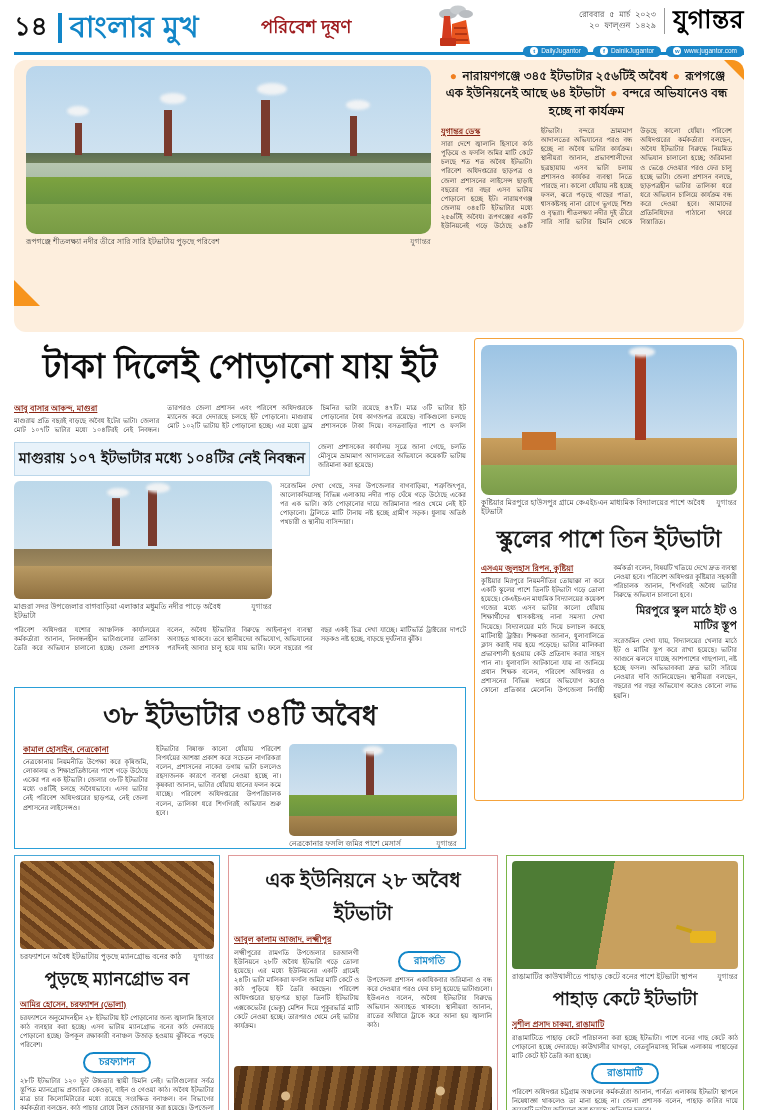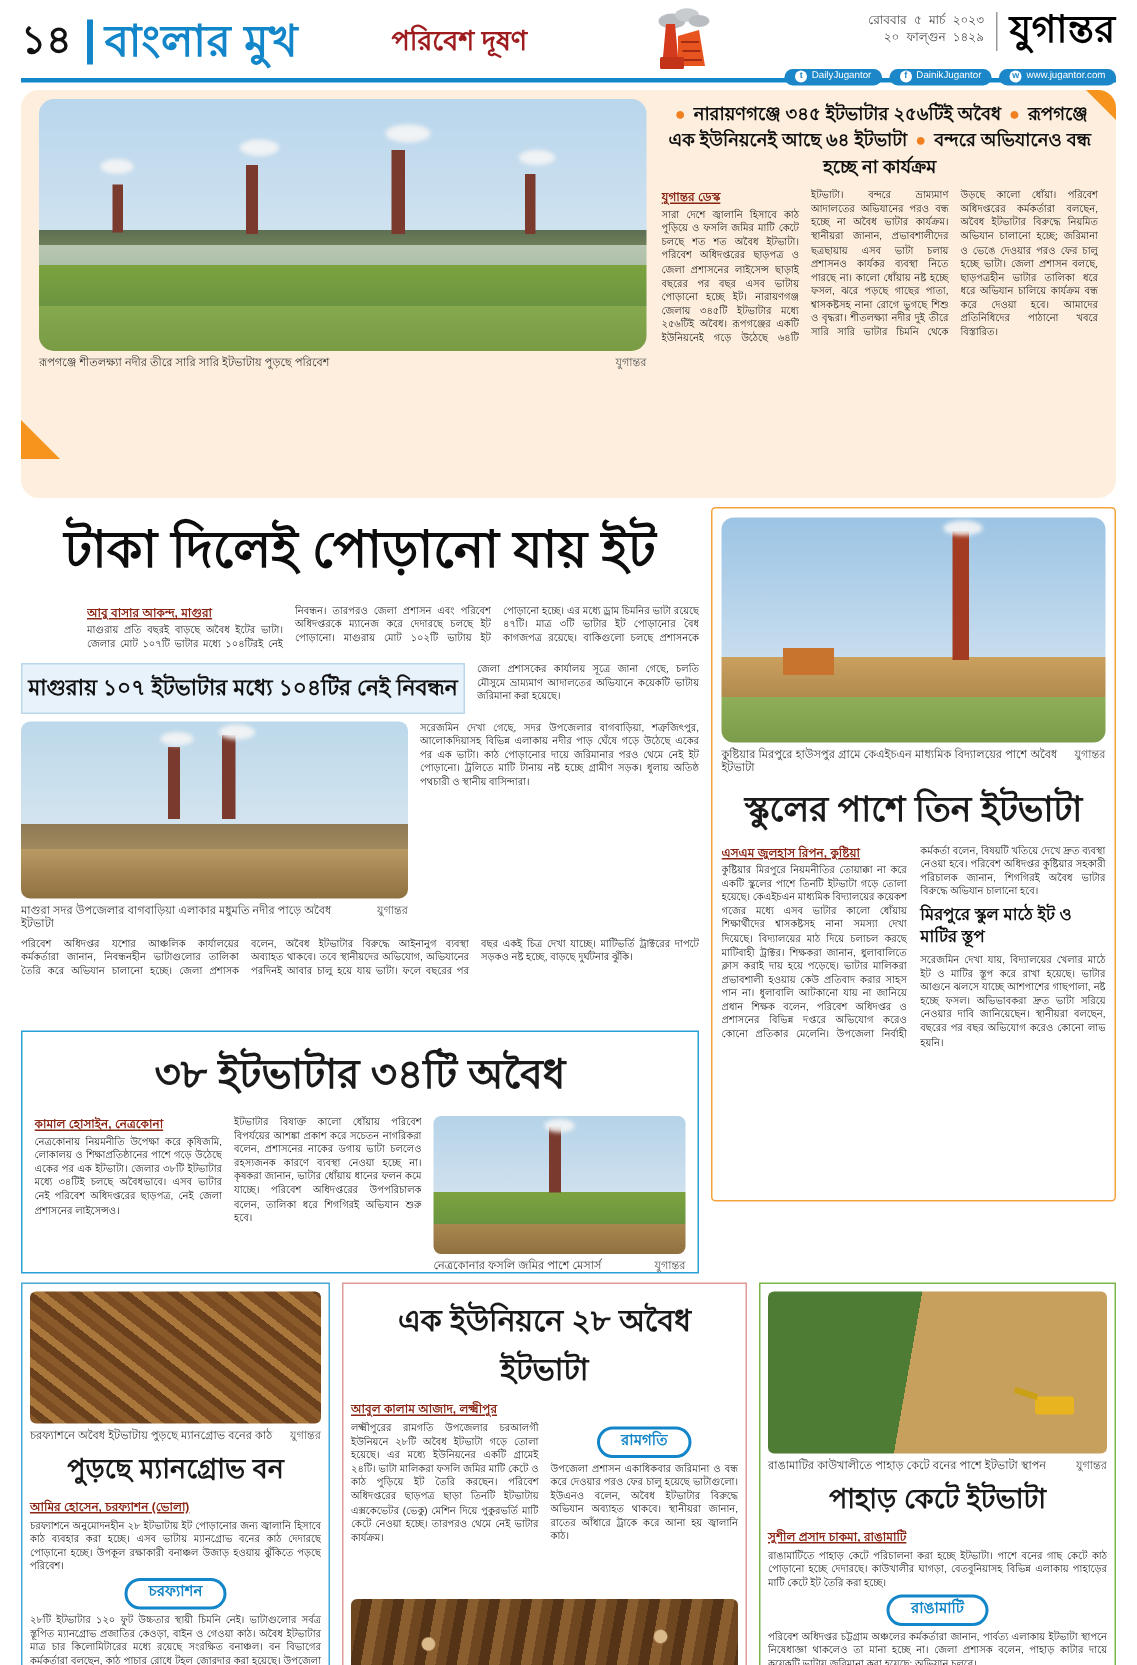--- a/index.html
+++ b/index.html
@@ -40,21 +40,21 @@
   .bullets { text-align:center; font-size:12px; font-weight:800; line-height:1.45; color:#101010; margin:2px 0 6px; }
   .bullets .b { color:#f07f20; margin:0 2px; }
   .byline { font-size:8px; font-weight:bold; color:#8a2413; text-decoration:underline; margin-bottom:2px; }
   .smalltext { font-size:6.6px; line-height:1.38; text-align:justify; color:#222; }
   .lead-body { column-count:3; column-gap:8px; height:152px; overflow:hidden; }
 
   
   .mid { display:flex; gap:8px; margin-top:6px; }
   .mid-left { width:452px; flex:none; }
   .h2 { text-align:center; font-size:34px; font-weight:800; color:#0d0d0d; margin:2px 0 6px; }
-  .cols3 { column-count:3; column-gap:8px; overflow:hidden;margin-left:44px; }
+  .cols3 { column-count:3; column-gap:8px; overflow:hidden; }
   .money-top { height:34px; }
   .subhead-row { display:flex; gap:8px; margin:5px 0; align-items:stretch; }
   .subhead { width:296px; flex:none; background:#e8f2fa; border:1px solid #bcd7ea; font-size:14.5px; font-weight:800; text-align:center; padding:4px 2px; color:#111; }
   .side-text { flex:1; overflow:hidden; }
   .photo-row { display:flex; gap:8px; }
   .money-photo-wrap { width:258px; flex:none; }
   .ph-magura { height:118px; border-radius:6px; background:linear-gradient(#bcd8ea 0%, #d3e4ef 58%, #8d7a55 58%, #a08a5e 72%, #b99a63 72%, #8f7040 100%); }
   .photo-row .side-text { height:140px; }
   .money-bottom { height:56px; margin-top:4px; }
 
@@ -62,21 +62,21 @@
   .h3 { text-align:center; font-size:27px; font-weight:800; margin:1px 0 4px; }
   .netro-flex { display:flex; gap:8px; }
   .netro-col { flex:1; overflow:hidden; height:112px; }
   .netro-photo-wrap { width:168px; flex:none; }
   .ph-netro { height:92px; border-radius:5px; background:linear-gradient(#b5d3e8 0%, #cfe0ee 55%, #7da33f 55%, #6a9440 78%, #a9874f 78%, #8f7040 100%); }
 
   .school-box { flex:1; border:1.5px solid #f5a33c; border-radius:3px; padding:6px; height:463px; overflow:hidden; }
   .ph-school { height:150px; border-radius:8px; background:linear-gradient(#9cc4e4 0%, #c8ddee 62%, #caa05e 62%, #b08a4e 80%, #8fae58 80%, #7b9c4a 100%); }
   .h4 { text-align:center; font-size:23px; font-weight:800; margin:5px 0 3px; }
   .school-cols { column-count:2; column-gap:9px; height:238px; overflow:hidden; margin-top:2px; }
-  .inline-subhead { font-size:11px; font-weight:800; text-align:left; line-height:1.3; margin:4px 0; color:#111; }
+  .inline-subhead { font-size:11px; font-weight:800; text-align:right; line-height:1.3; margin:4px 0; color:#111; }
 
   
   .bottom { display:flex; gap:8px; margin-top:6px; height:300px; }
   .bbox { padding:5px; overflow:hidden; }
   .box-mangrove { width:206px; flex:none; border:1.5px solid #49a8d8; }
   .box-union { width:270px; flex:none; border:1.5px solid #e09a9a; }
   .box-hill { flex:1; border:1.5px solid #7ab648; }
   .h5 { text-align:center; font-size:18px; font-weight:800; margin:4px 0 2px; }
   .ph-wood1 { height:88px; border-radius:4px; background:repeating-linear-gradient(38deg,#8a5a2b 0 5px,#6b401c 5px 10px,#a9763c 10px 15px,#7c4d22 15px 20px); }
   .ph-wood2 { height:100px; border-radius:4px; background:radial-gradient(circle at 20% 30%, #d9b98a 0 4px, transparent 5px), radial-gradient(circle at 55% 60%, #caa571 0 5px, transparent 6px), radial-gradient(circle at 80% 25%, #d9b98a 0 4px, transparent 5px), radial-gradient(circle at 35% 75%, #caa571 0 5px, transparent 6px), repeating-linear-gradient(100deg,#6e4620 0 7px,#543317 7px 14px,#8a5e2e 14px 21px); }

